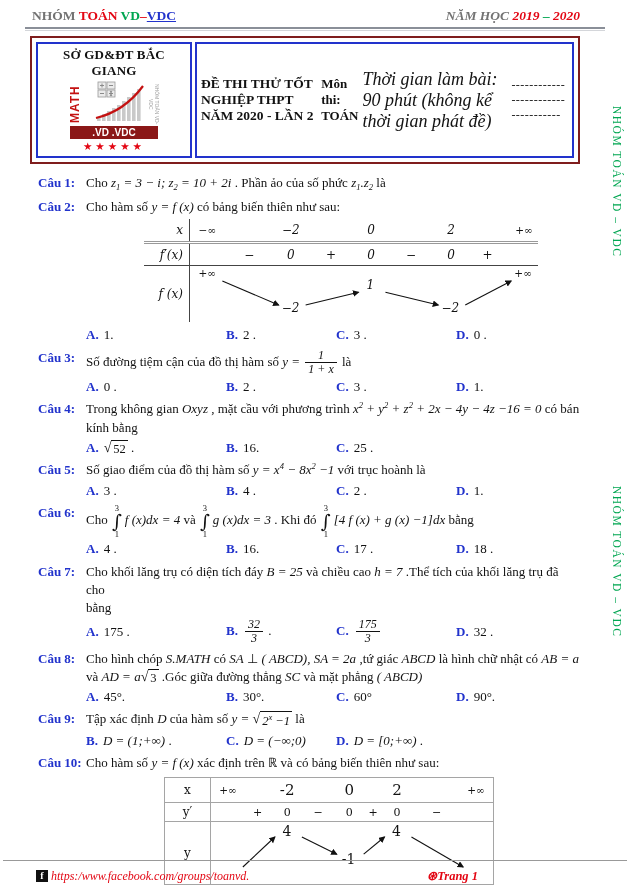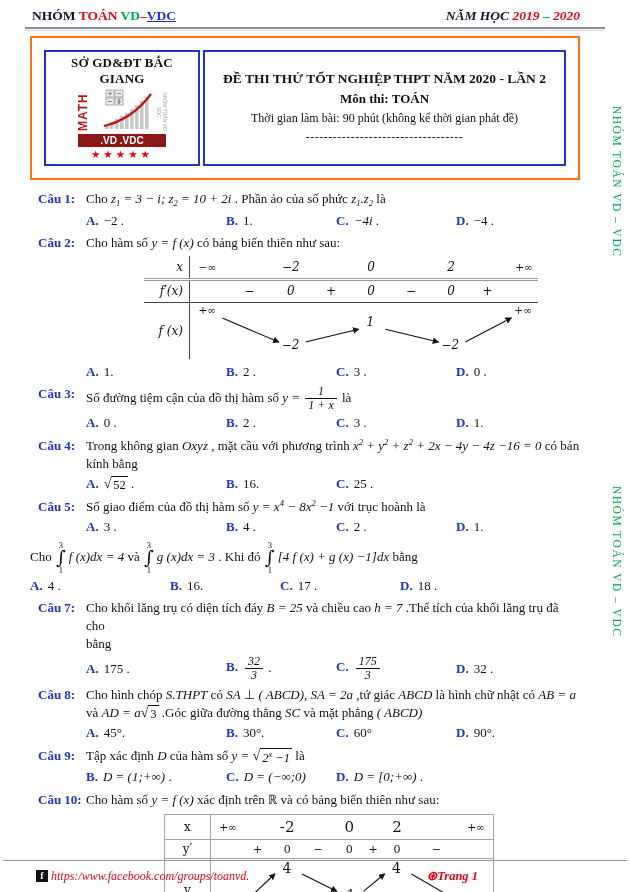--- a/index.html
+++ b/index.html
@@ -1,32 +1,32 @@
 <!DOCTYPE html>
 <html><head>
 <meta charset="utf-8">
 <style>
   html,body{margin:0;padding:0;}
   body{width:630px;height:892px;background:#ffffff;position:relative;overflow:hidden;
        font-family:"Liberation Serif",serif;color:#121212;}
   
   .topbar{display:flex;justify-content:space-between;align-items:flex-end;
           margin:8px 50px 0 32px;font-size:13.5px;font-weight:bold;}
-  .c-navy{color:#0f172a;} .c-red{color:#e30613;} .c-green{color:#00a651;} .c-blue{color:#2233cc;text-decoration:underline;}
+  .c-navy{color:#737373;} .c-red{color:#e30613;} .c-green{color:#00a651;} .c-blue{color:#2233cc;text-decoration:underline;}
   .tb-right{font-style:italic;}
   .rule{margin:3px 25px 0 25px;border-top:2px solid #8a8f98;border-bottom:1px solid #d4d6da;height:1px;}
   
-  .hbox{margin:5px 50px 0 30px;border:2px solid #f97316;padding:12px;display:flex;gap:3px;}
+  .hbox{margin:5px 50px 0 30px;border:2px solid #7f1d1d;padding:4px;display:flex;gap:3px;}
   .hcell{border:2px solid #2233cc;}
   .hleft{width:148px;padding:3px 2px 4px;text-align:center;}
   .school{font-weight:bold;font-size:13px;letter-spacing:0.2px;}
-  .hright{flex:1;display:flex;flex-direction:column;align-items:center;justify-content:center;gap:4px;padding:4px;}
+  .hright{flex:1;display:flex;flex-direction:row;align-items:center;justify-content:center;gap:4px;padding:4px;}
   .t1{font-weight:bold;font-size:13.5px;}
   .t2{font-weight:bold;font-size:13px;}
-  .t3{font-size:12px;}
+  .t3{font-style:italic;font-size:18px;}
   .t4{font-size:12px;letter-spacing:0.5px;color:#222;}
   
   .logo{margin-top:2px;}
   .logo-top{display:flex;justify-content:center;align-items:flex-end;gap:1px;height:44px;}
   .logo-math{writing-mode:vertical-rl;transform:rotate(180deg);color:#c41111;font-weight:bold;
              font-family:"Liberation Sans",sans-serif;font-size:12px;letter-spacing:1px;height:42px;}
   .logo-side{writing-mode:vertical-rl;font-size:5px;color:#a0a0a0;height:42px;overflow:hidden;
              font-family:"Liberation Sans",sans-serif;}
   .logo-strip{background:#8b1717;color:#ffffff;font-weight:bold;font-size:10px;width:88px;
               margin:1px auto 0;padding:1px 0;font-family:"Liberation Sans",sans-serif;}
@@ -146,26 +146,20 @@
     <div class="t3">Thời gian làm bài: 90 phút (không kể thời gian phát đề)</div>
     <div class="t4">-----------------------------------</div>
   </div>
 </div>
 
 <div class="questions">
     <div class="q">
     <div class="q-label">Câu 1:</div>
     <div class="q-body">
         <div class="q-line"><span class="tx">Cho </span><span class="mt">z</span><span class="sb">1</span><span class="mt"> = 3 − i; z</span><span class="sb">2</span><span class="mt"> = 10 + 2i</span><span class="tx"> . Phần ảo của số phức </span><span class="mt">z</span><span class="sb">1</span><span class="mt">.z</span><span class="sb">2</span><span class="tx"> là</span></div>
-        <div class="answers">
-          <div class="ans"><span class="ak">A.</span><span class="tx">−2 .</span></div>
-          <div class="ans"><span class="ak">B.</span><span class="tx">1.</span></div>
-          <div class="ans"><span class="ak">C.</span><span class="mt">−4i</span><span class="tx"> .</span></div>
-          <div class="ans"><span class="ak">D.</span><span class="tx">−4 .</span></div>
-        </div>
       </div>
   </div>
     <div class="q">
     <div class="q-label">Câu 2:</div>
     <div class="q-body">
         <div class="q-line"><span class="tx">Cho hàm số </span><span class="mt">y = f (x)</span><span class="tx"> có bảng biến thiên như sau:</span></div>
         <div class="vt plain" style="width: 394px;">
           <div class="vt-row vt-xr" style="height: 22px;">
             <div class="vt-lab">x</div>
             <div class="vt-area">
@@ -254,20 +248,21 @@
         <div class="q-line"><span class="tx">Số giao điểm của đồ thị hàm số </span><span class="mt">y = x</span><span class="sp">4</span><span class="mt"> − 8x</span><span class="sp">2</span><span class="mt"> −1</span><span class="tx"> với trục hoành là</span></div>
         <div class="answers">
           <div class="ans"><span class="ak">A.</span><span class="tx">3 .</span></div>
           <div class="ans"><span class="ak">B.</span><span class="tx">4 .</span></div>
           <div class="ans"><span class="ak">C.</span><span class="tx">2 .</span></div>
           <div class="ans"><span class="ak">D.</span><span class="tx">1.</span></div>
         </div>
       </div>
   </div>
     <div class="q">
+    <div class="q-label">Câu 6:</div>
     <div class="q-body">
         <div class="q-line"><span class="tx">Cho </span><span class="intg">
             <span class="ilim">3</span>
             <span class="isign">∫</span>
             <span class="ilim">1</span>
           </span><span class="mt">f (x)dx = 4</span><span class="tx"> và </span><span class="intg">
             <span class="ilim">3</span>
             <span class="isign">∫</span>
             <span class="ilim">1</span>
           </span><span class="mt">g (x)dx = 3</span><span class="tx"> . Khi đó </span><span class="intg">
@@ -298,21 +293,21 @@
               <span class="num">175</span>
               <span class="den">3</span>
             </span></div>
           <div class="ans"><span class="ak">D.</span><span class="tx">32 .</span></div>
         </div>
       </div>
   </div>
     <div class="q">
     <div class="q-label">Câu 8:</div>
     <div class="q-body">
-        <div class="q-line"><span class="tx">Cho hình chóp </span><span class="mt">S.THPT</span><span class="tx"> có </span><span class="mt">SA</span><span class="tx"> ⊥ </span><span class="mt">( ABCD), SA = 2a</span><span class="tx"> ,tứ giác </span><span class="mt">ABCD</span><span class="tx"> là hình chữ nhật có </span><span class="mt">AB = a</span></div>
+        <div class="q-line"><span class="tx">Cho hình chóp </span><span class="mt">S.MATH</span><span class="tx"> có </span><span class="mt">SA</span><span class="tx"> ⊥ </span><span class="mt">( ABCD), SA = 2a</span><span class="tx"> ,tứ giác </span><span class="mt">ABCD</span><span class="tx"> là hình chữ nhật có </span><span class="mt">AB = a</span></div>
         <div class="q-line"><span class="tx">và </span><span class="mt">AD = a</span><span class="sqrt">
             <span class="rad">√</span>
             <span class="radd">3</span>
           </span><span class="tx"> .Góc giữa đường thẳng </span><span class="mt">SC</span><span class="tx"> và mặt phẳng </span><span class="mt">( ABCD)</span></div>
         <div class="answers">
           <div class="ans"><span class="ak">A.</span><span class="tx">45°.</span></div>
           <div class="ans"><span class="ak">B.</span><span class="tx">30°.</span></div>
           <div class="ans"><span class="ak">C.</span><span class="tx">60°</span></div>
           <div class="ans"><span class="ak">D.</span><span class="tx">90°.</span></div>
         </div>

